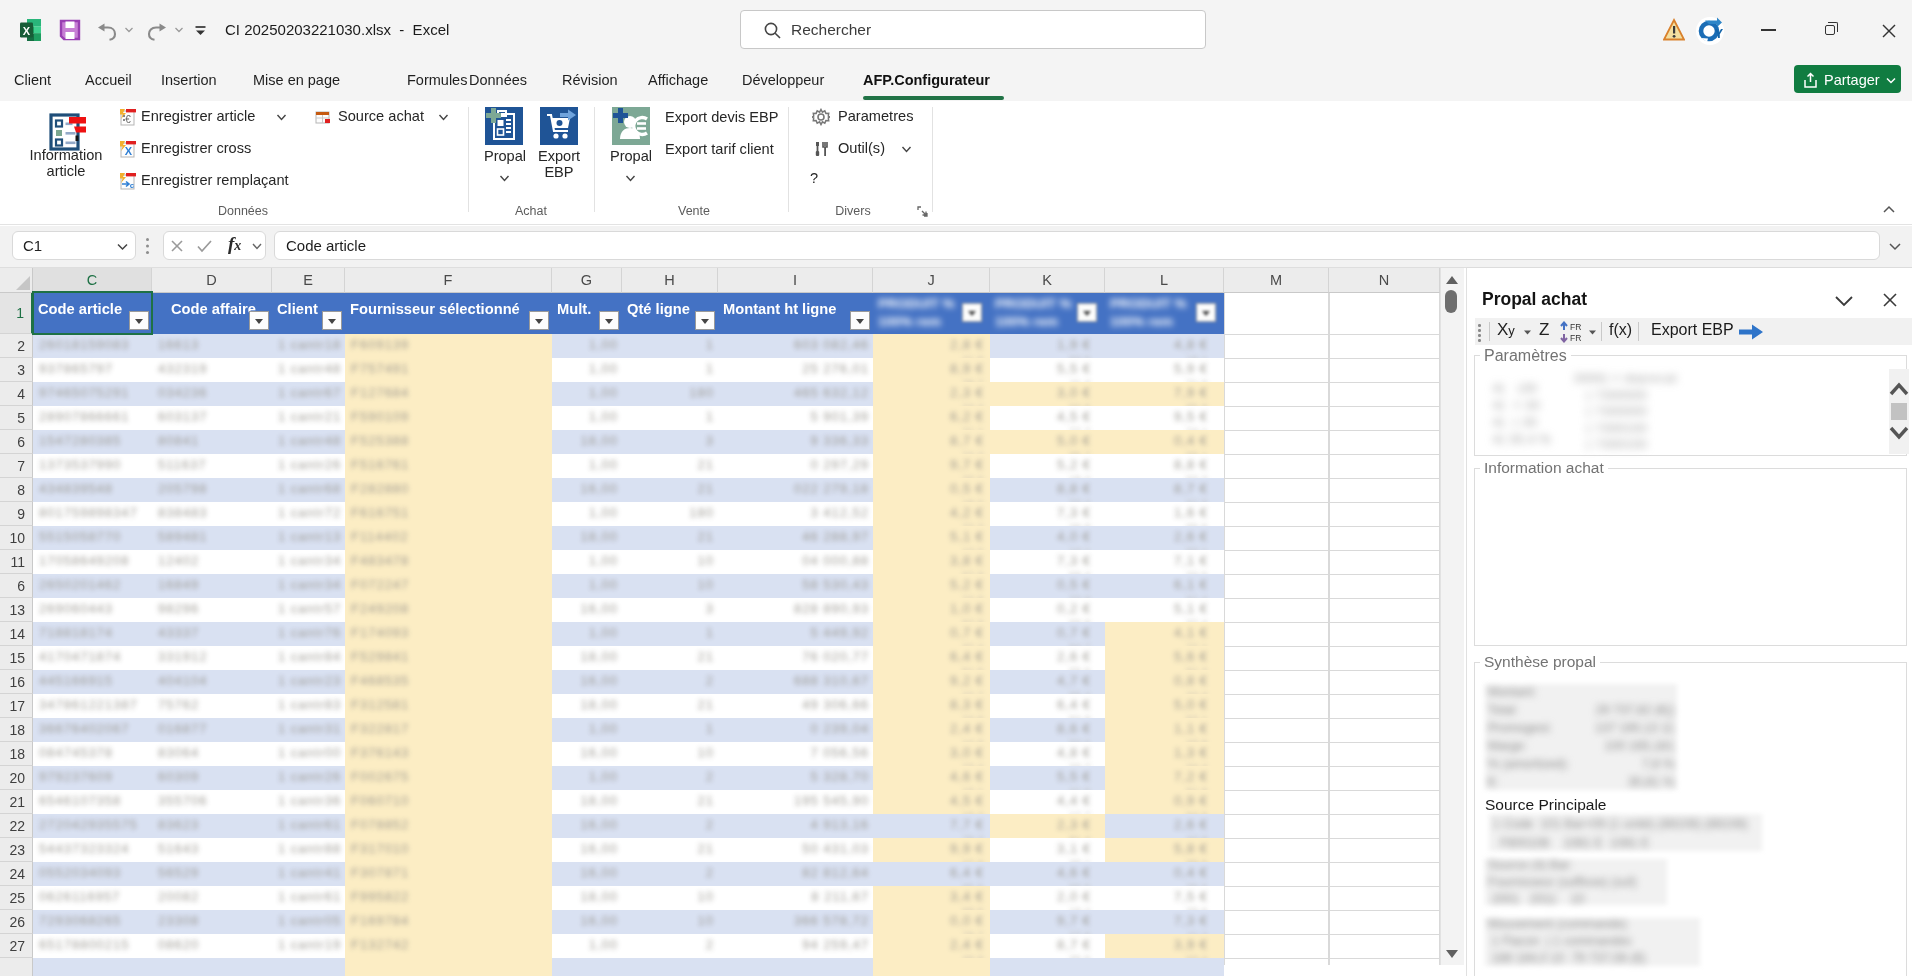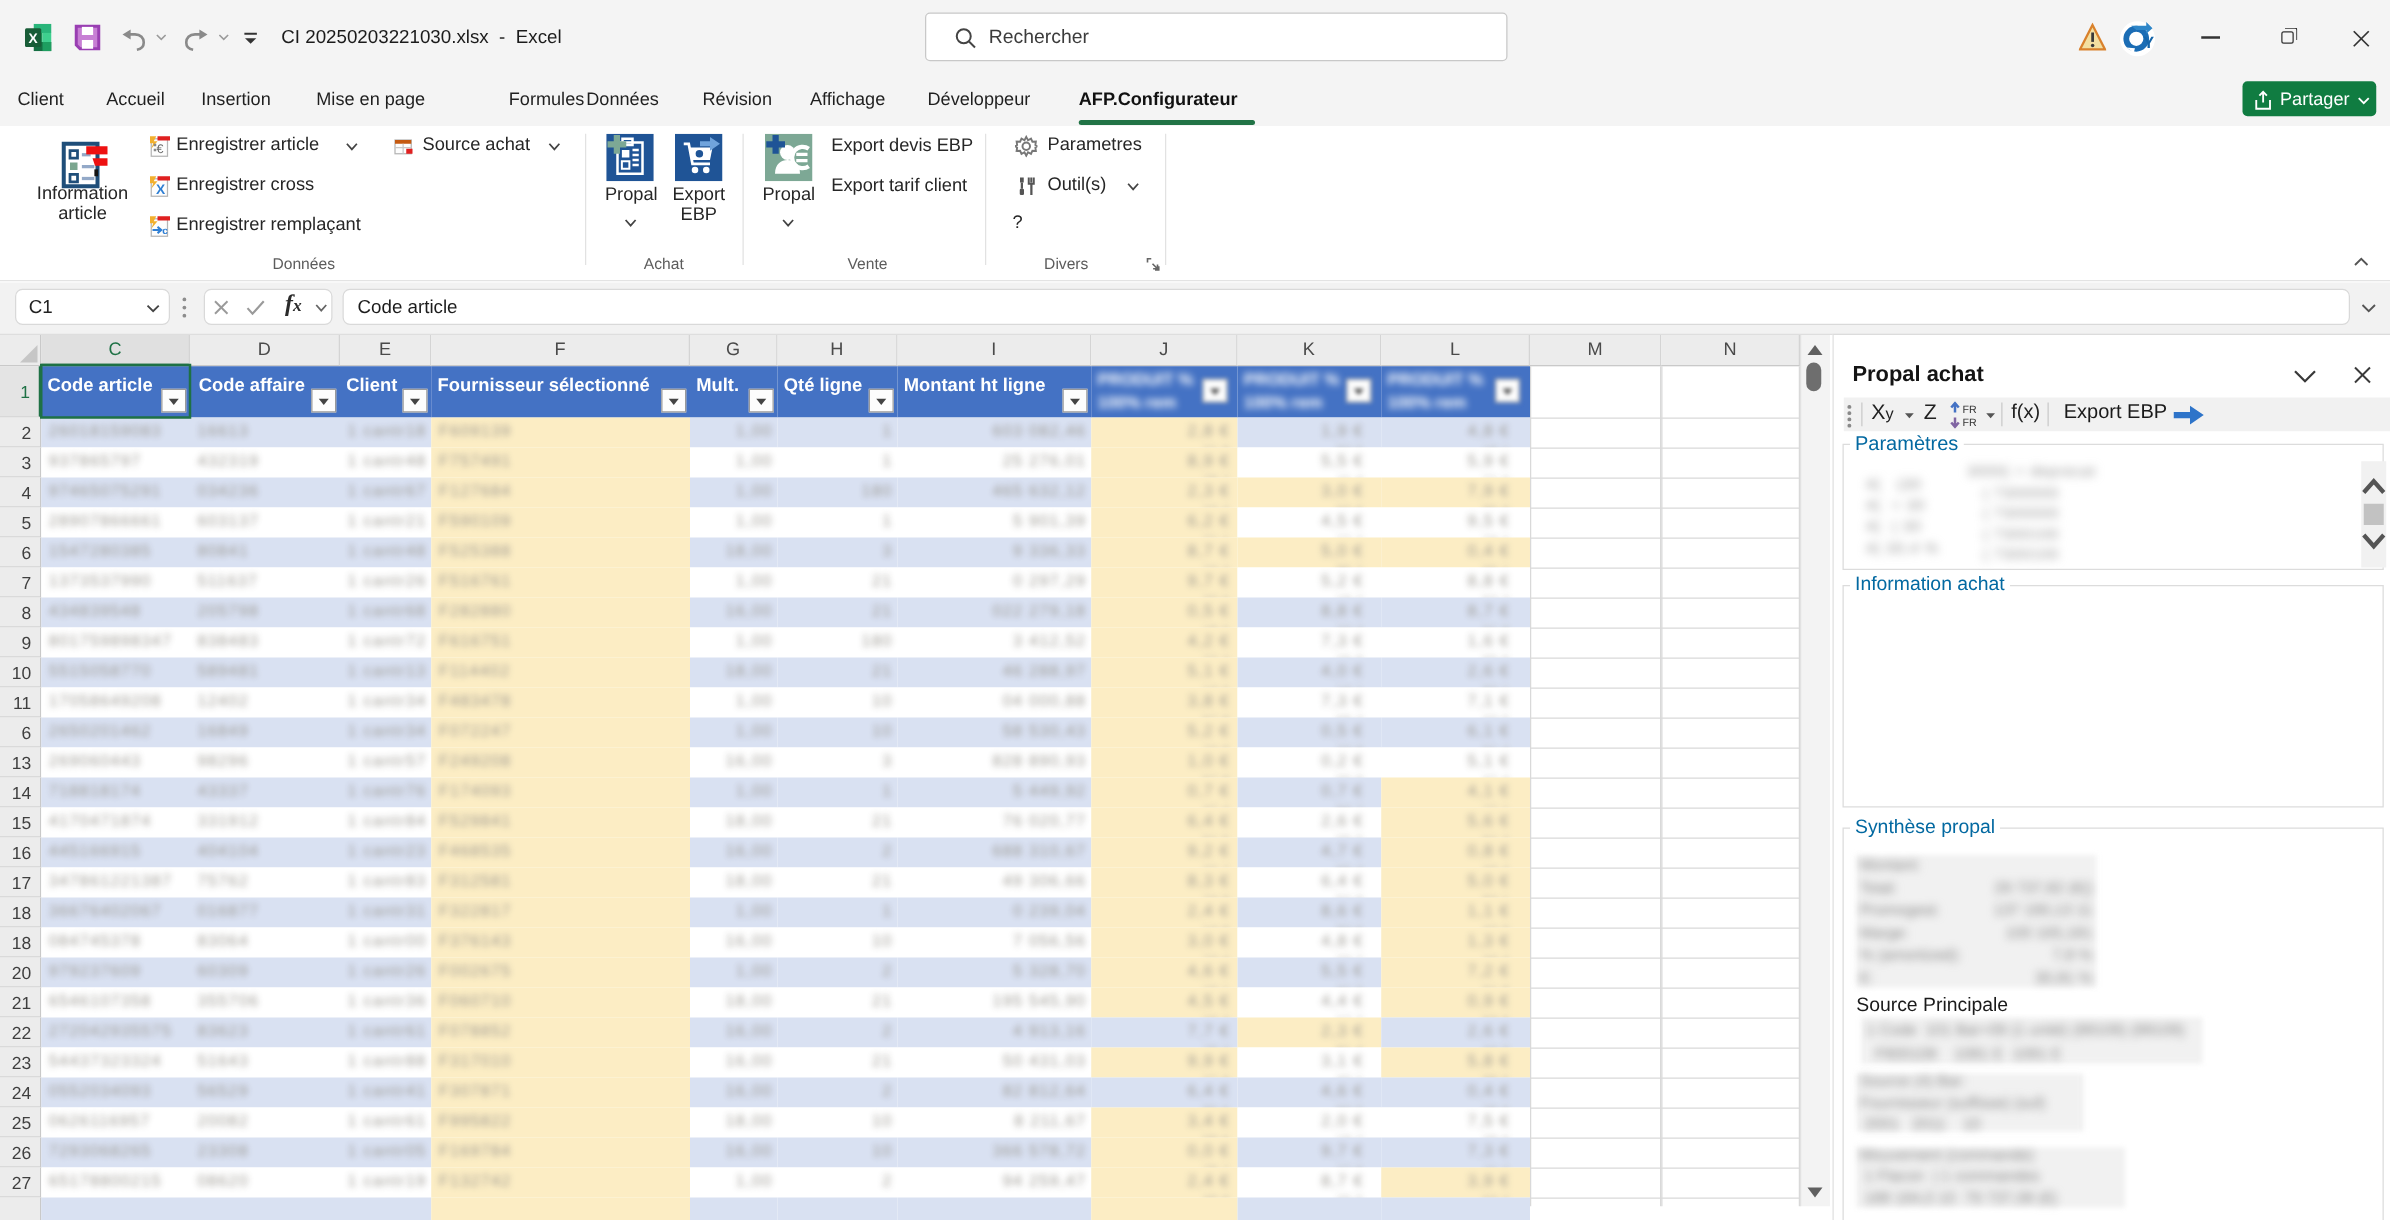--- a/index.html
+++ b/index.html
@@ -22,21 +22,21 @@
 .colhead{position:absolute;top:0;height:25px;background:#ececec;border-right:1px solid #d4d4d4;border-bottom:1px solid #c9c9c9;font-size:14.5px;color:#4a4a4a;text-align:center;line-height:24px;}
 .rowno{position:absolute;left:0;width:33px;background:#ececec;border-right:1px solid #c9c9c9;border-bottom:1px solid #d4d4d4;font-size:14px;color:#3f3f3f;text-align:right;padding-right:7px;}
 .hcell{position:absolute;background:#4472c4;color:#fff;font-weight:bold;font-size:14.7px;}
 .fbtn{position:absolute;width:20px;height:19px;background:#fdfdfd;border:1px solid #9a9a9a;}
 .fbtn:after{content:"";position:absolute;left:5px;top:7px;border-left:4px solid transparent;border-right:4px solid transparent;border-top:5px solid #444;}
 .dcell{position:absolute;overflow:hidden;white-space:nowrap;font-size:13px;}
 .dtx{color:#97948d;letter-spacing:1px;opacity:.92;}
 #tabbar{position:absolute;top:965px;left:0;width:1466px;height:11px;background:#eeeeee;border-top:1px solid #d0d0d0;}
 #panel{position:absolute;top:267px;left:1466px;width:446px;height:709px;background:#ffffff;border-top:1px solid #dcdcdc;border-left:1px solid #e0e0e0;}
 .gbox{position:absolute;border:1px solid #dcdcdc;background:#fff;}
-.glabel{position:absolute;background:#fff;font-size:15.5px;color:#0369a1;padding:0 4px;}
+.glabel{position:absolute;background:#fff;font-size:15.5px;color:#737373;padding:0 4px;}
 .ptx{color:#898989;}
 svg{display:block;}
 </style></head><body>
 <div id="app">
 
 <div id="titlebar">
 <svg class="abs" style="left:20px;top:19px" width="22" height="22" viewBox="0 0 22 22">
 <rect x="7" y="0" width="14" height="7.4" fill="#29b57a"></rect>
 <rect x="7" y="7.3" width="7" height="7.4" fill="#1e9e60"></rect>
 <rect x="14" y="7.3" width="7" height="7.4" fill="#3ecf8e"></rect>
@@ -284,21 +284,21 @@
 <div class="colhead" style="left:873px;width:117px;background:#ececec;color:#4a4a4a;">J</div>
 <div class="colhead" style="left:990px;width:115px;background:#ececec;color:#4a4a4a;">K</div>
 <div class="colhead" style="left:1105px;width:119px;background:#ececec;color:#4a4a4a;">L</div>
 <div class="colhead" style="left:1224px;width:105px;background:#ececec;color:#4a4a4a;">M</div>
 <div class="colhead" style="left:1329px;width:111px;background:#ececec;color:#4a4a4a;">N</div>
 <div class="hcell" style="left:33px;top:25px;width:119px;height:41px;">
         <div class="abs" style="left:5px;top:8px;white-space:nowrap;">Code article</div>
         <div class="fbtn" style="right:3px;bottom:4px;"></div>
       </div>
 <div class="hcell" style="left:152px;top:25px;width:120px;height:41px;">
-        <div class="abs" style="left:7px;top:8px;white-space:nowrap;">Code affaire</div>
+        <div class="abs" style="left:19px;top:8px;white-space:nowrap;">Code affaire</div>
         <div class="fbtn" style="right:3px;bottom:4px;"></div>
       </div>
 <div class="hcell" style="left:272px;top:25px;width:73px;height:41px;">
         <div class="abs" style="left:5px;top:8px;white-space:nowrap;">Client</div>
         <div class="fbtn" style="right:3px;bottom:4px;"></div>
       </div>
 <div class="hcell" style="left:345px;top:25px;width:207px;height:41px;">
         <div class="abs" style="left:5px;top:8px;white-space:nowrap;">Fournisseur sélectionné</div>
         <div class="fbtn" style="right:3px;bottom:4px;"></div>
       </div>

